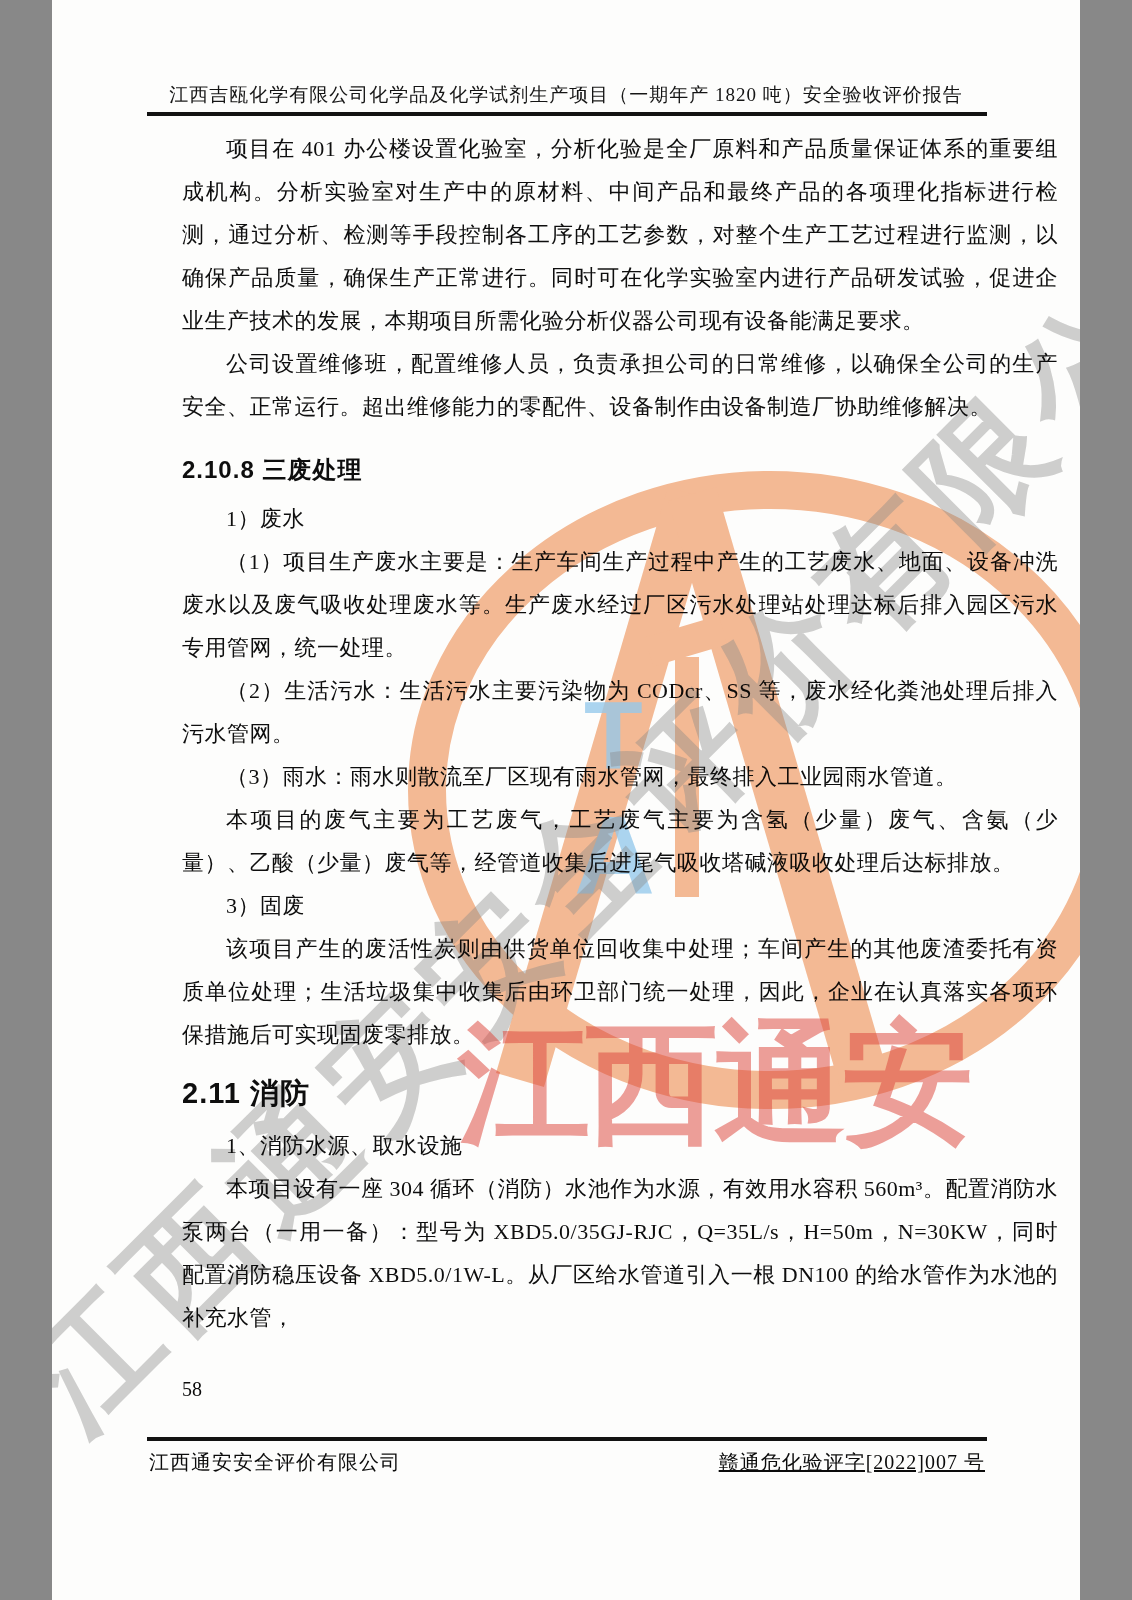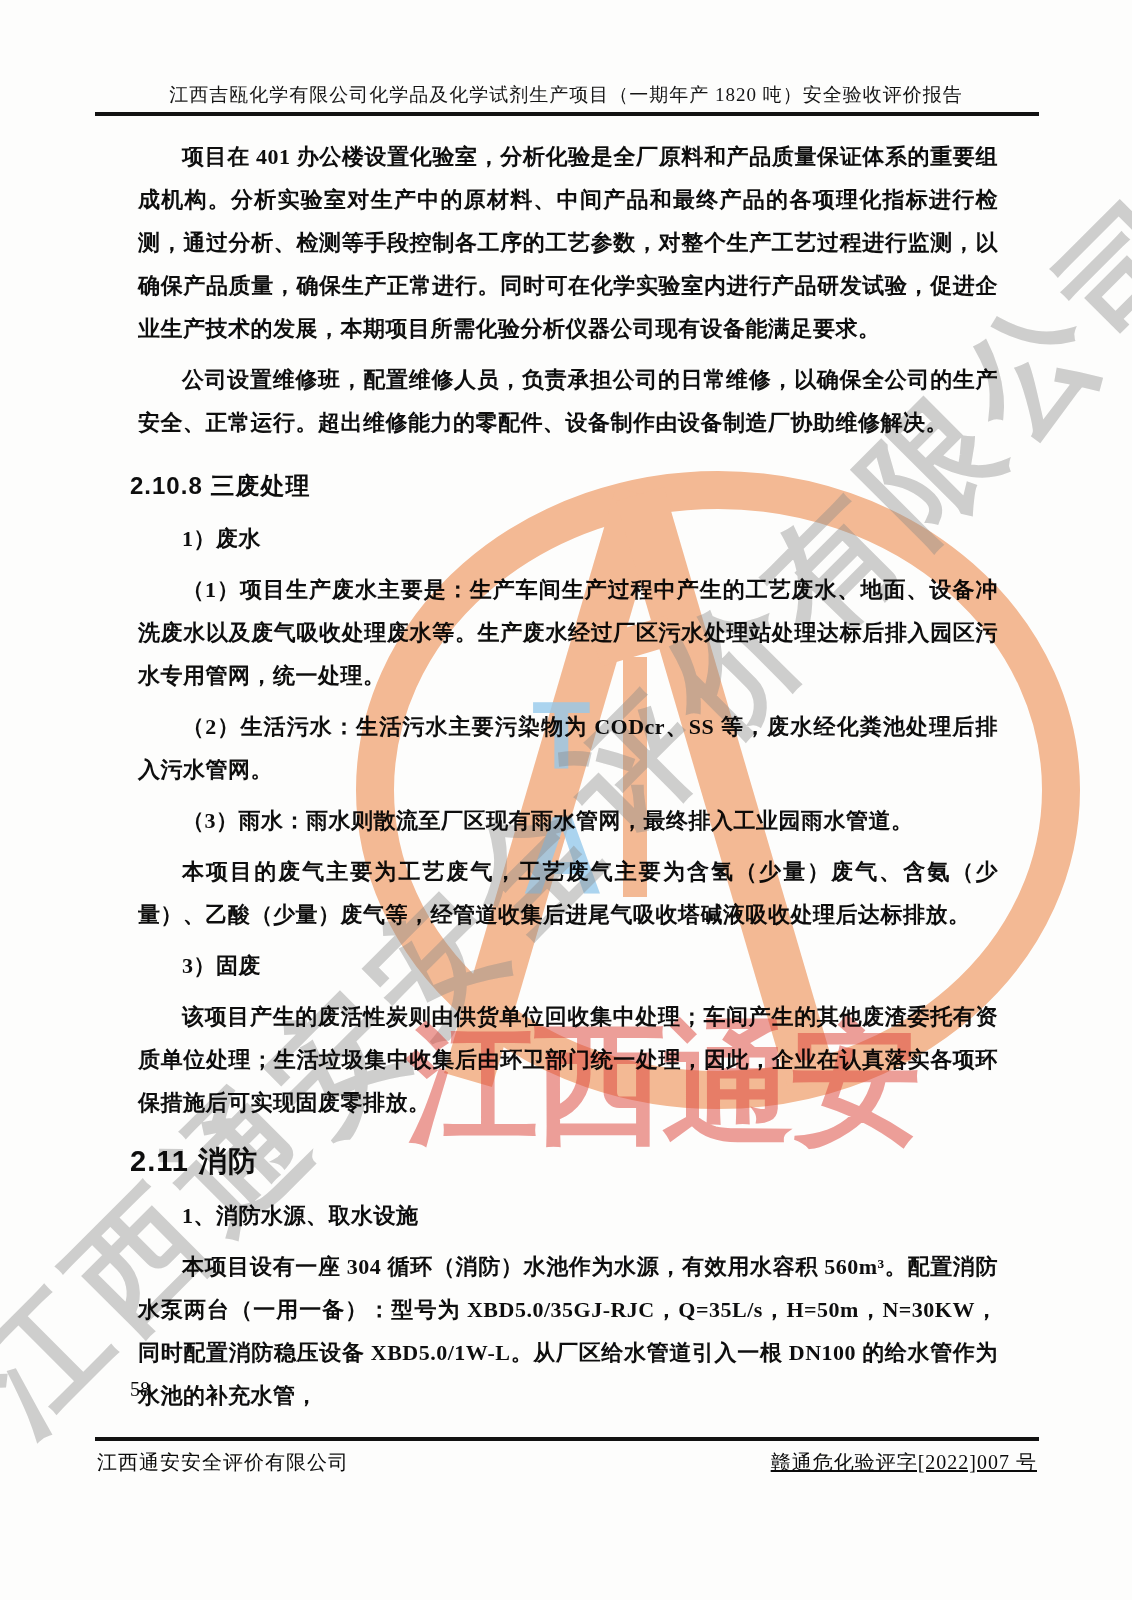--- a/index.html
+++ b/index.html
@@ -1,37 +1,37 @@
 <!DOCTYPE html>
 <html><head>
 <meta charset="utf-8">
 <style>
   html,body { margin:0; padding:0; background:#888; }
   .page {
-    position:relative; width:1132px; height:1600px; margin:0 auto;
+    position:relative; width:1028px; height:1600px; margin:0 auto;
     background:#fdfdfc; overflow:hidden;
     font-family:"Liberation Serif","DejaVu Serif",serif; color:#0b0b0b;
   }
 
   
   .header-title {
     position:absolute; top:82px; left:0; right:0;
     text-align:center; font-size:19px; letter-spacing:1px; color:#151515;
   }
   .rule { position:absolute; left:95px; right:93px; height:4px; background:#121212; }
   .rule-top    { top:112px; }
   .rule-bottom { top:1437px; }
 
   
   .content {
     position:absolute; top:127px; left:130px; width:876px;
     font-size:22px; line-height:43px; letter-spacing:0.5px;
     text-align:justify; color:#0e0e0e;
   }
-  .content p { margin:8px; text-indent:2em;font-weight:bold; }
+  .content p { margin:0; text-indent:2em; }
   .h-section {
     font-family:"Liberation Sans","DejaVu Sans",sans-serif;
     font-weight:bold; text-indent:0; letter-spacing:1px;
   }
   .h1x { font-size:24px; line-height:46px; margin:19px 0 4px 0; }
   .h2x { font-size:29px; line-height:50px; margin:12px 0 6px 0; }
 
   
   .page-number {
     position:absolute; top:1378px; left:130px; width:876px;

